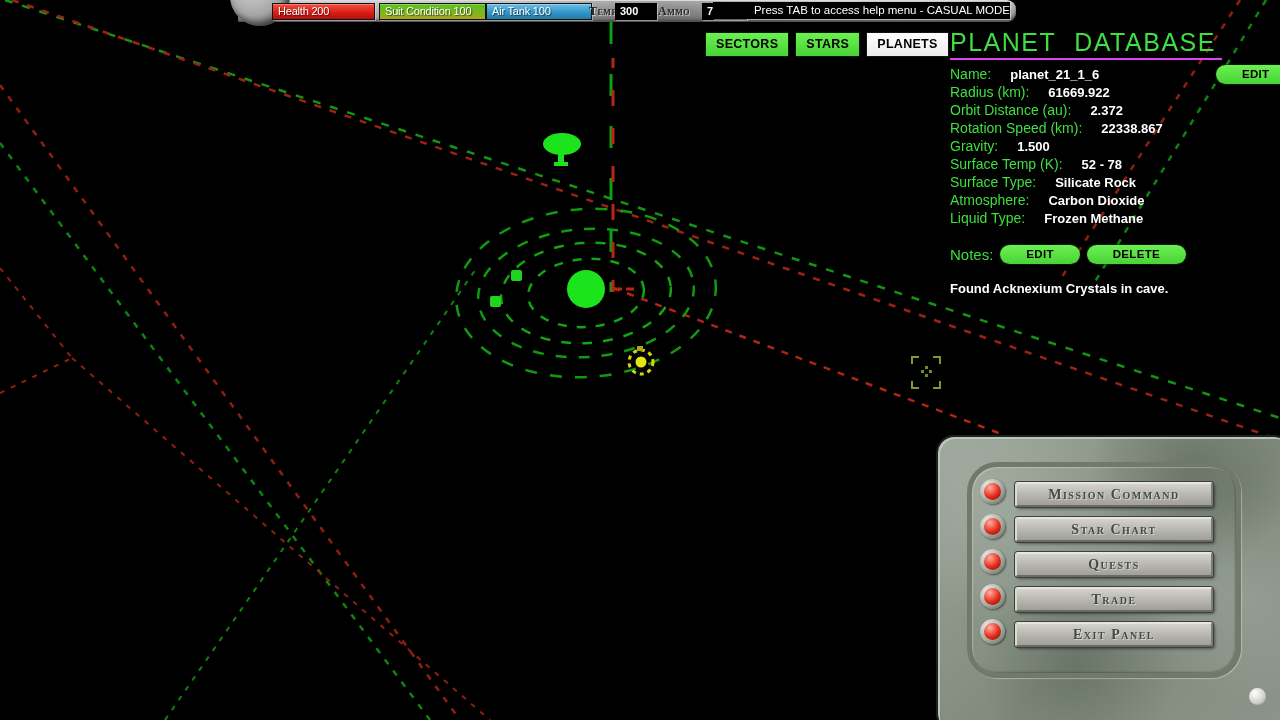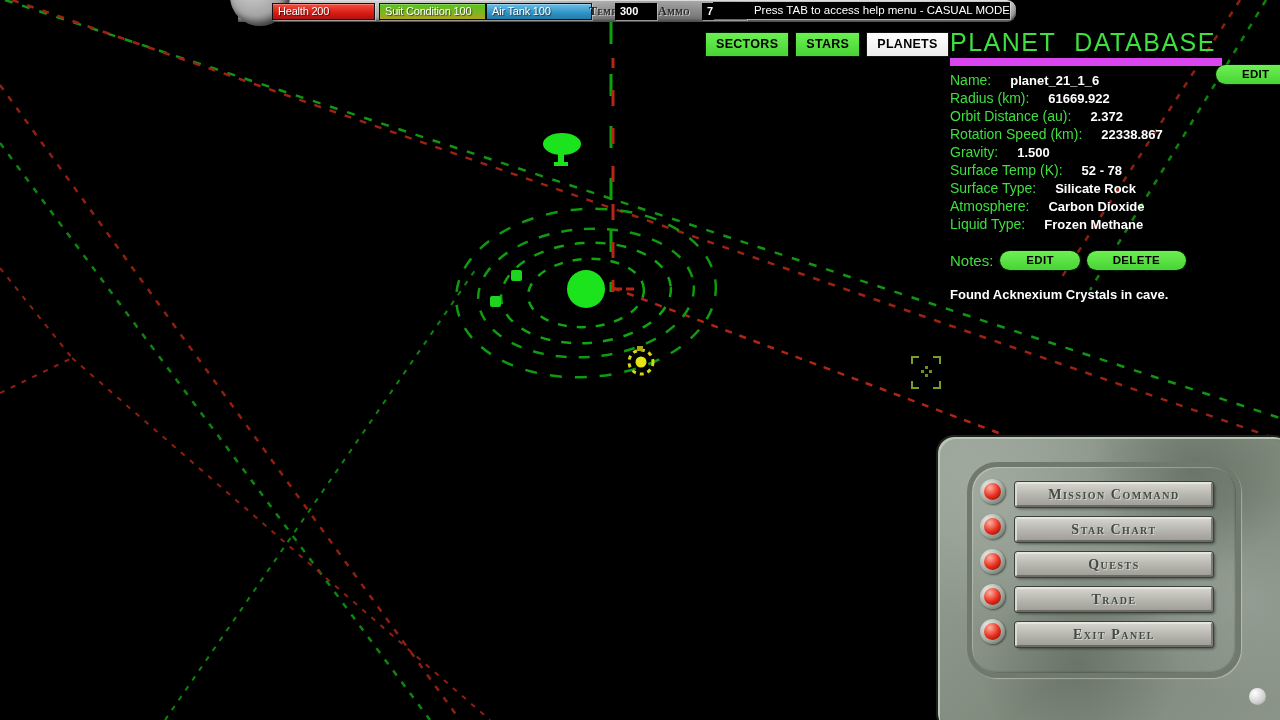--- a/index.html
+++ b/index.html
@@ -45,21 +45,21 @@
   .tabs{position:absolute;left:706px;top:33px;display:flex;gap:8px;z-index:20;}
   .pill{height:23px;line-height:23px;padding:0 10px;border-radius:0;
     background:linear-gradient(180deg,#6cf052,#49d336);color:#000;font-size:12.5px;font-weight:bold;
     letter-spacing:.3px;box-shadow:0 0 0 1px rgba(0,70,0,.4);cursor:default;}
   .pill.white{background:linear-gradient(180deg,#ffffff,#ececec);box-shadow:0 0 0 1px rgba(40,40,40,.5);}
   .pill.small{height:19px;line-height:19px;font-size:11.5px;padding:0 26px;border-radius:10px;}
 
   
   .database{position:absolute;left:950px;top:28px;width:330px;z-index:20;}
   .db-title{display:inline-block;color:#3fdf3f;font-size:25px;letter-spacing:1.5px;word-spacing:10px;
-    border-bottom:8px solid #d946ef;padding:0 6px 1px 0;}
+    border-bottom:2px solid #d946ef;padding:0 6px 1px 0;}
   .db-edit{position:absolute;left:266px;top:37px;}
   .db-fields{margin-top:5px;}
   .db-row{height:18px;line-height:18px;white-space:nowrap;}
   .db-label{color:#3fdf3f;font-size:14px;}
   .db-value{color:#fff;font-size:13px;font-weight:bold;margin-left:19px;}
   .notes-row{margin-top:17px;display:flex;align-items:center;gap:7px;height:21px;text-align:right;}
   .notes-label{color:#3fdf3f;font-size:15px;}
   .note-text{margin-top:16px;color:#fff;font-size:13px;font-weight:bold;}
 
   

